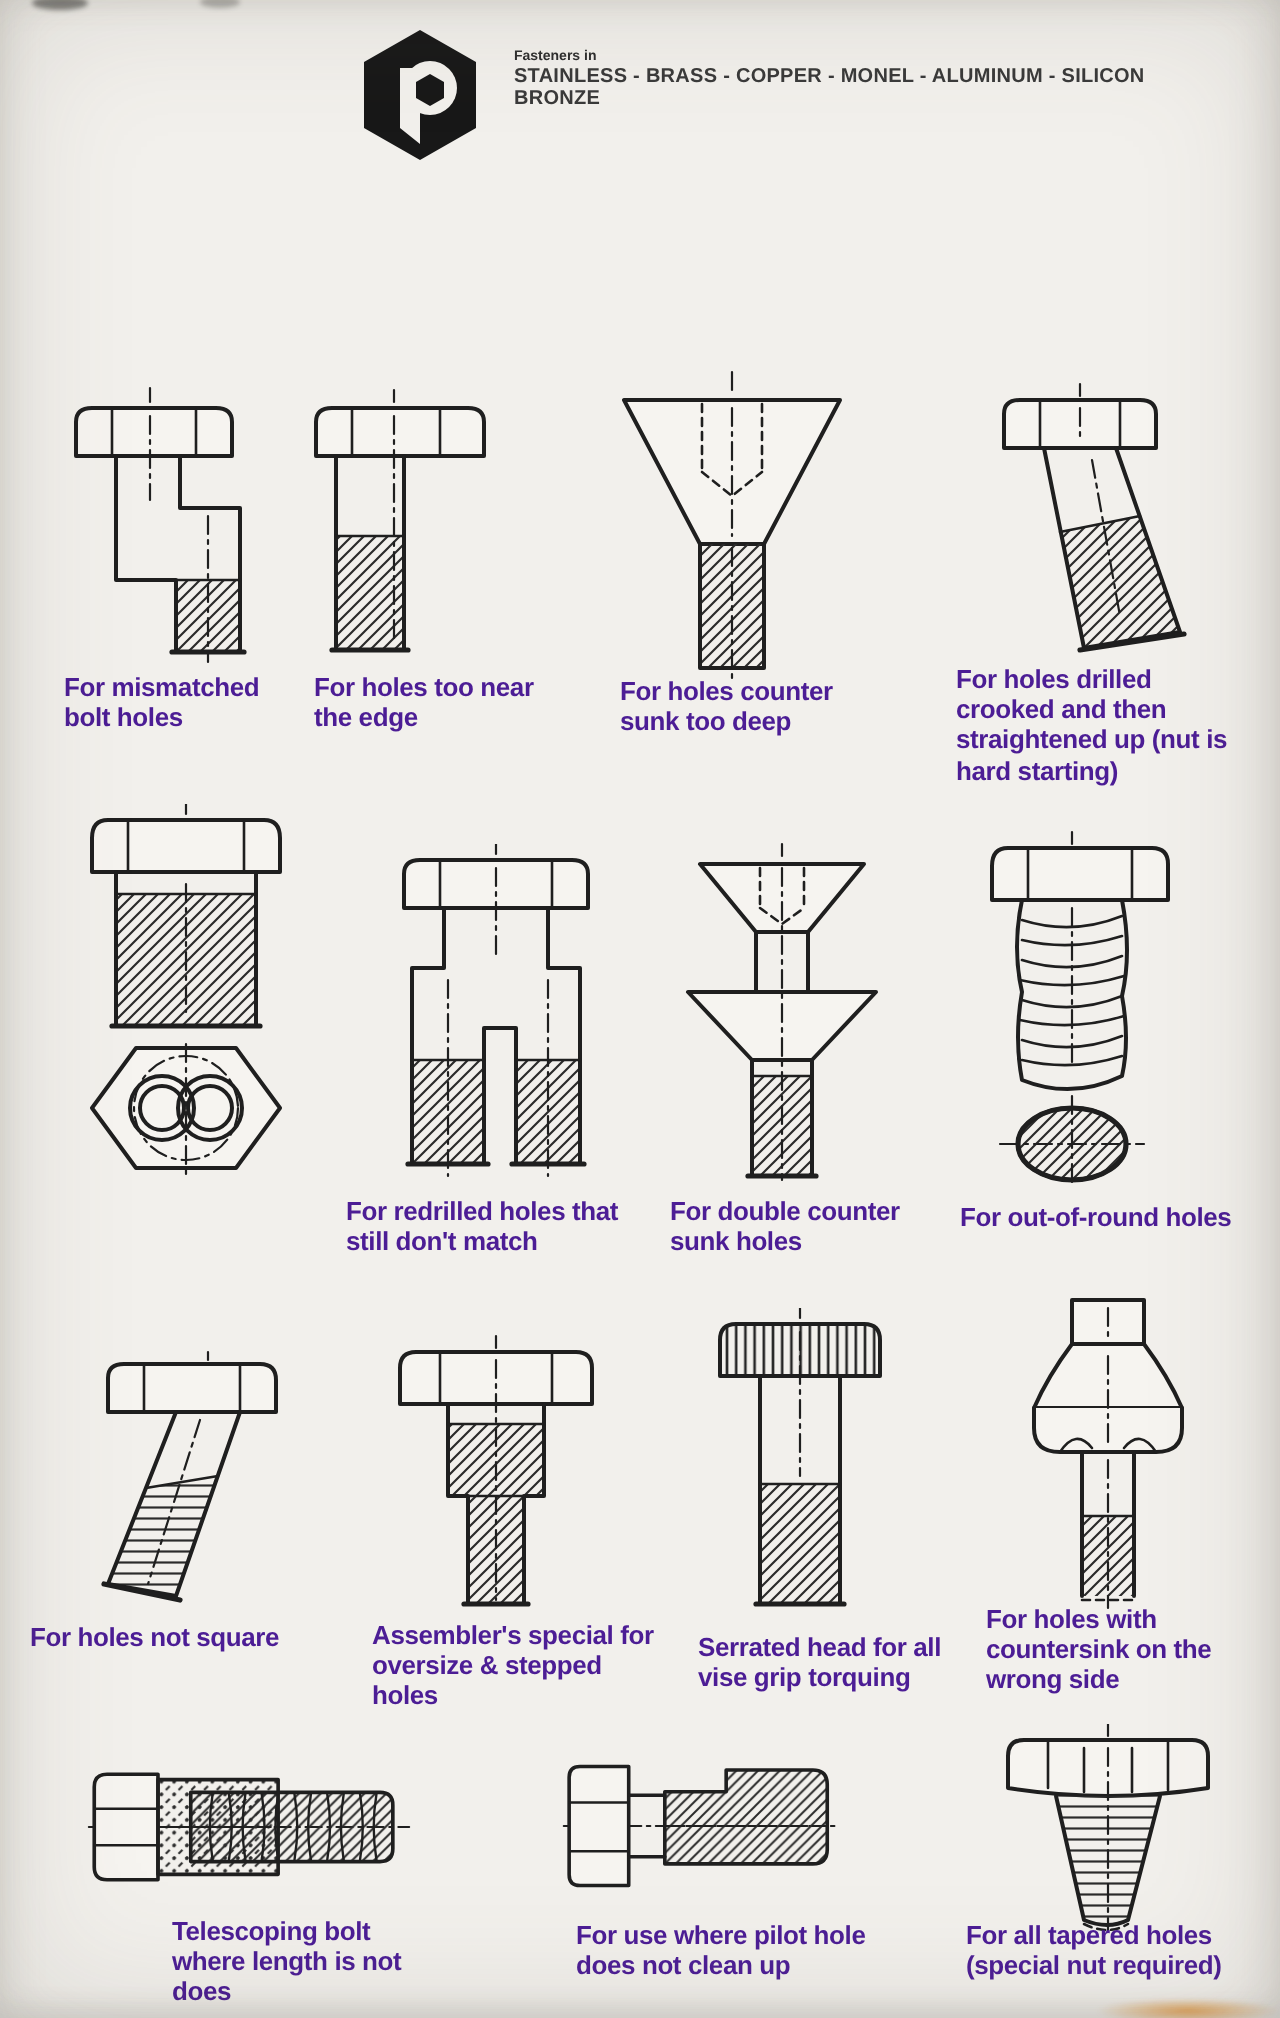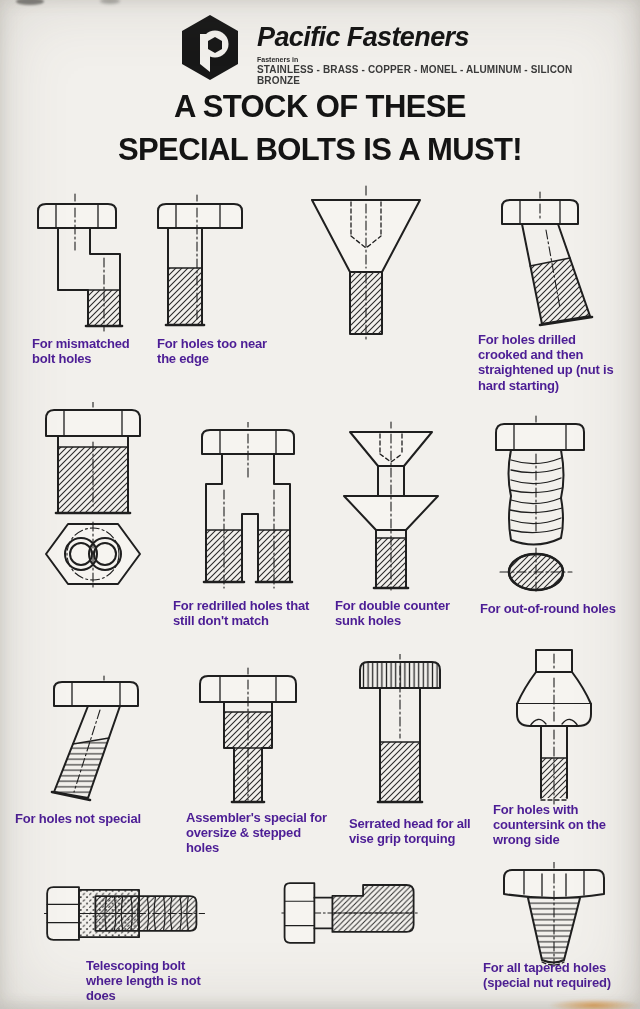--- a/index.html
+++ b/index.html
@@ -62,27 +62,22 @@
   <div class="smudge smudge-b"></div>
 
   <svg class="logo" width="64" height="68" viewBox="0 0 64 68">
     <polygon points="32,1 60,17 60,50 32,66 4,50 4,17" fill="#181818"></polygon>
     <circle cx="37" cy="30" r="13.5" fill="#f2f0ec"></circle>
     <polygon points="22,20 32,20 32,52 32,58 22,50" fill="#f2f0ec"></polygon>
     <rect x="22" y="20" width="12" height="8" fill="#f2f0ec"></rect>
     <polygon points="37,23 44,27 44,35 37,39 30,35 30,27" fill="#181818"></polygon>
   </svg>
   <div class="brand-block">
-    <div class="brand-name">Pacific Fasteners</div>
     <div class="tagline-small">Fasteners in</div>
     <div class="tagline">STAINLESS - BRASS - COPPER - MONEL - ALUMINUM - SILICON BRONZE</div>
-  </div>
-  <div class="title">
-    <div>A STOCK OF THESE</div>
-    <div>SPECIAL BOLTS IS A MUST!</div>
   </div>
 
   <svg class="fig" style="left:24px; top:192px" width="110" height="140" viewBox="0 0 110 140">
     <g stroke="#1f1f1f" stroke-width="2" fill="none" stroke-linejoin="round" stroke-linecap="round">
       <path class="cl" d="M51,2 V9"></path>
       <path d="M14,36 V19 Q14,12 22,12 H84 Q92,12 92,19 V36 Z" fill="#f6f4f0"></path>
       <path class="thin" d="M32,13 V36 M74,13 V36"></path>
       <path d="M64,98 H96 V134 H64 Z" fill="url(#hatch)" stroke="none"></path>
       <path d="M34,36 V98 H64 V134 H96 V62 H66 V36"></path>
       <path class="thin" d="M64,98 H96"></path>
@@ -110,20 +105,21 @@
   <svg class="fig" style="left:306px; top:184px" width="120" height="158" viewBox="0 0 120 158">
     <g stroke="#1f1f1f" stroke-width="2" fill="none" stroke-linejoin="round" stroke-linecap="round">
       <path class="cl" d="M60,2 V11"></path>
       <path d="M6,16 H114 L76,88 H44 Z" fill="#f6f4f0"></path>
       <path class="dsh" d="M45,18 V52 M75,18 V52 M45,52 L60,64 L75,52"></path>
       <path d="M44,88 H76 V150 H44 Z" fill="url(#hatch)" stroke="none"></path>
       <path d="M44,88 V150 H76 V88"></path>
       <path class="cl" d="M60,20 V84 M60,90 V156"></path>
     </g>
   </svg>
+  <div class="cap" style="left:310px; top:338px; width:124px">For holes counter sunk too deep</div>
 
   <svg class="fig" style="left:484px; top:190px" width="112" height="146" viewBox="0 0 112 146">
     <g stroke="#1f1f1f" stroke-width="2" fill="none" stroke-linejoin="round" stroke-linecap="round">
       <path class="cl" d="M56,2 V8"></path>
       <path d="M18,34 V17 Q18,10 26,10 H86 Q94,10 94,17 V34 Z" fill="#f6f4f0"></path>
       <path class="thin" d="M36,11 V34 M76,11 V34"></path>
       <path d="M46,76 L86,68 L106,126 L58,134 Z" fill="url(#hatch)" stroke="none"></path>
       <path d="M38,34 L58,134 L106,126 L74,34"></path>
       <path class="thin" d="M46,76 L86,68"></path>
       <path class="bold" d="M56,135 L108,127"></path>
@@ -201,21 +197,21 @@
       <path class="cl" d="M64,2 V6"></path>
       <path d="M14,32 V15 Q14,8 22,8 H90 Q98,8 98,16 V32 Z" fill="#f6f4f0"></path>
       <path class="thin" d="M32,9 V32 M80,9 V32"></path>
       <path d="M33,70 L69,64 L48,124 L14,118 Z" fill="url(#hatchH)" stroke="none"></path>
       <path d="M48,32 L14,118 L48,124 L80,32"></path>
       <path class="thin" d="M33,70 L69,64"></path>
       <path class="bold" d="M12,118 L50,126"></path>
       <path class="cl" d="M60,36 L34,118"></path>
     </g>
   </svg>
-  <div class="cap nowrap" style="left:15px; top:811px; width:150px">For holes not special</div>
+  <div class="cap nowrap" style="left:15px; top:811px; width:150px">For holes not square</div>
 
   <svg class="fig" style="left:194px; top:666px" width="108" height="142" viewBox="0 0 108 142">
     <g stroke="#1f1f1f" stroke-width="2" fill="none" stroke-linejoin="round" stroke-linecap="round">
       <path class="cl" d="M54,2 V8"></path>
       <path d="M6,36 V18 Q6,10 14,10 H94 Q102,10 102,18 V36 Z" fill="#f6f4f0"></path>
       <path class="thin" d="M26,11 V36 M82,11 V36"></path>
       <path d="M30,46 H78 V82 H30 Z" fill="url(#hatch)" stroke="none"></path>
       <path d="M40,82 H68 V136 H40 Z" fill="url(#hatch)" stroke="none"></path>
       <path d="M30,36 V82 H40 V136 H68 V82 H78 V36"></path>
       <path class="thin" d="M30,46 H78 M40,82 H68"></path>
@@ -270,20 +266,21 @@
   <svg class="fig" style="left:280px; top:876px" width="140" height="74" viewBox="0 0 155 82">
     <g stroke="#1f1f1f" stroke-width="2" fill="none" stroke-linejoin="round" stroke-linecap="round">
       <path class="cl" d="M2,41 H152"></path>
       <path d="M38,8 H11 Q5,8 5,14 V68 Q5,74 11,74 H38 Z" fill="#f6f4f0"></path>
       <path class="thin" d="M5,28 H38 M5,55 H38"></path>
       <path d="M38,24 H58 M38,58 H58"></path>
       <path d="M58,22 H92 V10 H140 Q148,10 148,18 V54 Q148,62 140,62 H58 Z" fill="url(#hatch)"></path>
       <path class="cl" d="M60,41 H146"></path>
     </g>
   </svg>
+  <div class="cap" style="left:288px; top:960px; width:150px">For use where pilot hole does not clean up</div>
 
   <svg class="fig" style="left:498px; top:862px" width="112" height="108" viewBox="0 0 112 108">
     <g stroke="#1f1f1f" stroke-width="2" fill="none" stroke-linejoin="round" stroke-linecap="round">
       <path class="cl" d="M56,0 V6"></path>
       <path d="M6,32 V16 Q6,8 14,8 H98 Q106,8 106,16 V32 Q56,40 6,32 Z" fill="#f6f4f0"></path>
       <path class="thin" d="M26,9 V32 M86,9 V33 M44,12 V34 M68,12 V34"></path>
       <path d="M30,36 L44,98 Q56,103 66,98 L82,36 Z" fill="url(#hatchH)" stroke="none"></path>
       <path d="M30,36 L44,98 Q56,103 66,98 L82,36"></path>
       <path class="dsh" d="M44,100 Q56,106 66,100"></path>
       <path class="cl" d="M56,12 V104"></path>

